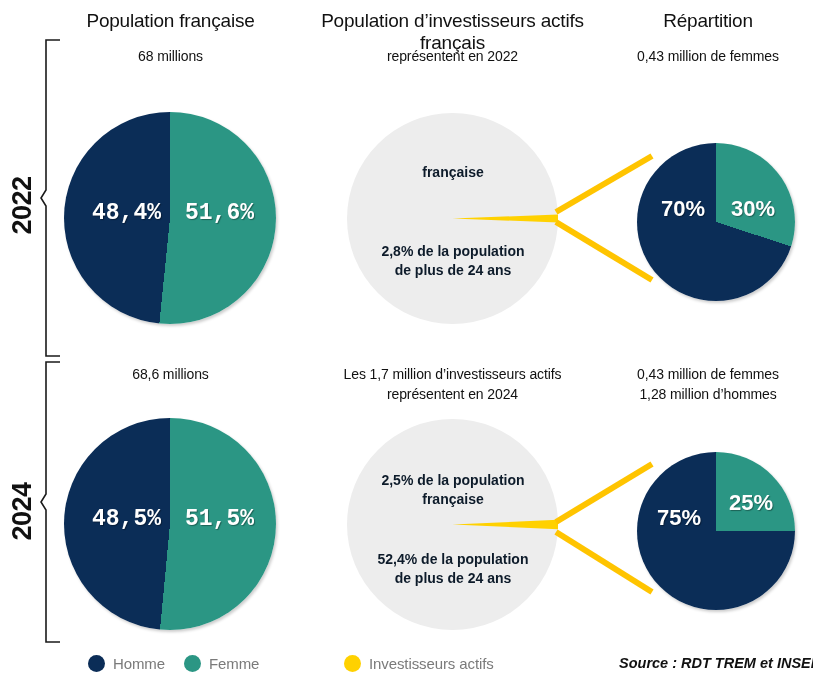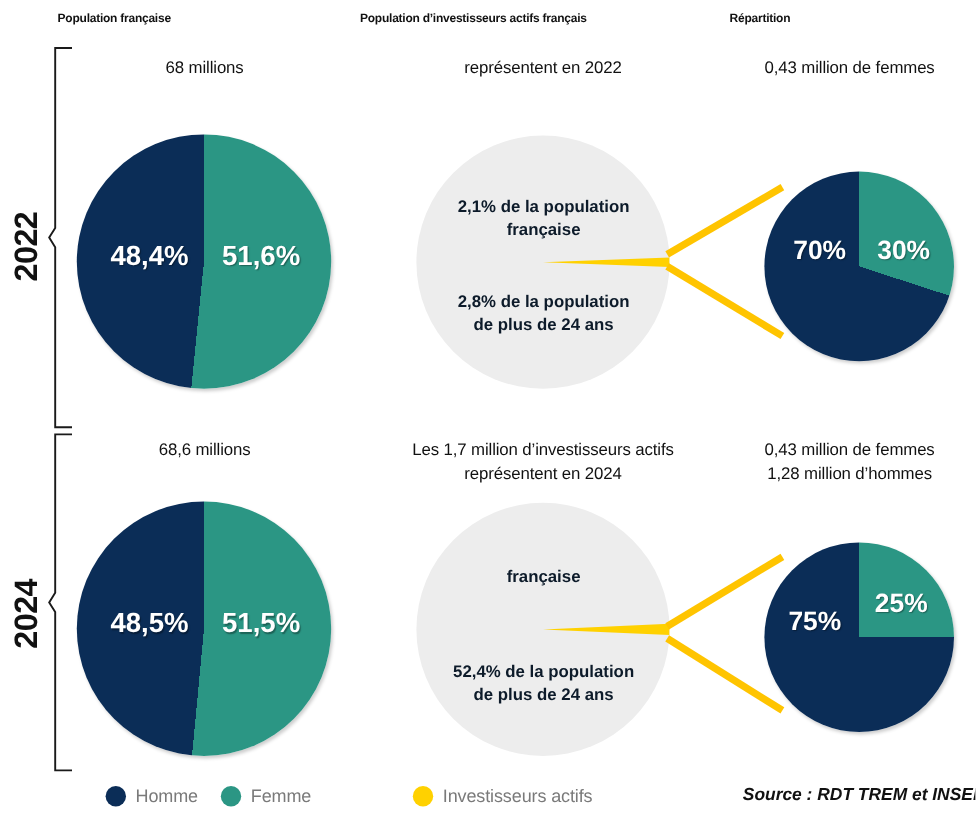--- a/index.html
+++ b/index.html
@@ -15,23 +15,24 @@
     position: relative;
     width: 813px;
     height: 681px;
     overflow: hidden;
     background: #ffffff;
   }
   .abs { position: absolute; }
 
   
   .col-header {
-    font-weight: bold;
-    font-size: 10px;
-    color: #111111;
+    font-weight: normal;
+    font-size: 19px;
+    color: #111111;
+    text-align: center;
     letter-spacing: -0.2px;
   }
 
   
   .caption {
     font-size: 14px;
     line-height: 1.45;
     text-align: center;
     color: #111111;
     letter-spacing: -0.1px;
@@ -58,21 +59,21 @@
     border-radius: 50%;
   }
 
   .slice-label {
     position: absolute;
     color: #ffffff;
     font-weight: bold;
     text-shadow: 1px 1px 1px rgba(0,0,0,0.35);
     white-space: nowrap;
   }
-  .slice-label.big   { font-size: 23px; }
+  .slice-label.big   { font-size: 23px; font-family: Liberation Mono, monospace; }
   .slice-label.small { font-size: 22px; }
 
   
   .grey-text {
     position: absolute;
     font-size: 14px;
     font-weight: bold;
     color: #0d1b2a;
     text-align: center;
     line-height: 1.35;
@@ -146,21 +147,20 @@
   <div class="slice-label big" style="left:185px; top:200px;">51,6%</div>
 
   <div class="abs pie-plain" style="left:347px; top:113px; width:211px; height:211px; background:#EDEDED;">
   </div>
 
   <svg class="abs" style="left:347px; top:113px;" width="211" height="211">
     <path d="M105.5 105.5 L211 101.6 L211 109.4 Z" fill="#FFD100"></path>
   </svg>
 
   <div class="grey-text" style="left:368px; top:163px; width:170px;">
-    <div>2,1% de la population</div>
     <div>française</div>
   </div>
 
   <div class="grey-text" style="left:368px; top:242px; width:170px;">
     <div>2,8% de la population</div>
     <div>de plus de 24 ans</div>
   </div>
 
   <svg class="abs" style="left:552px; top:140px;" width="120" height="160">
     <line x1="4" y1="72" x2="100" y2="16" stroke="#FFC400" stroke-width="6"></line>
@@ -191,20 +191,21 @@
   <div class="slice-label big" style="left:92px; top:506px;">48,5%</div>
   <div class="slice-label big" style="left:185px; top:506px;">51,5%</div>
 
   <div class="abs pie-plain" style="left:347px; top:419px; width:211px; height:211px; background:#EDEDED;">
   </div>
   <svg class="abs" style="left:347px; top:419px;" width="211" height="211">
     <path d="M105.5 105.5 L211 100.8 L211 110.2 Z" fill="#FFD100"></path>
   </svg>
 
   <div class="grey-text" style="left:368px; top:471px; width:170px;">
+    <div>2,5% de la population</div>
     <div>française</div>
   </div>
 
   <div class="grey-text" style="left:368px; top:550px; width:170px;">
     <div>52,4% de la population</div>
     <div>de plus de 24 ans</div>
   </div>
 
   <svg class="abs" style="left:552px; top:450px;" width="120" height="160">
     <line x1="4" y1="72" x2="100" y2="14" stroke="#FFC400" stroke-width="6"></line>

